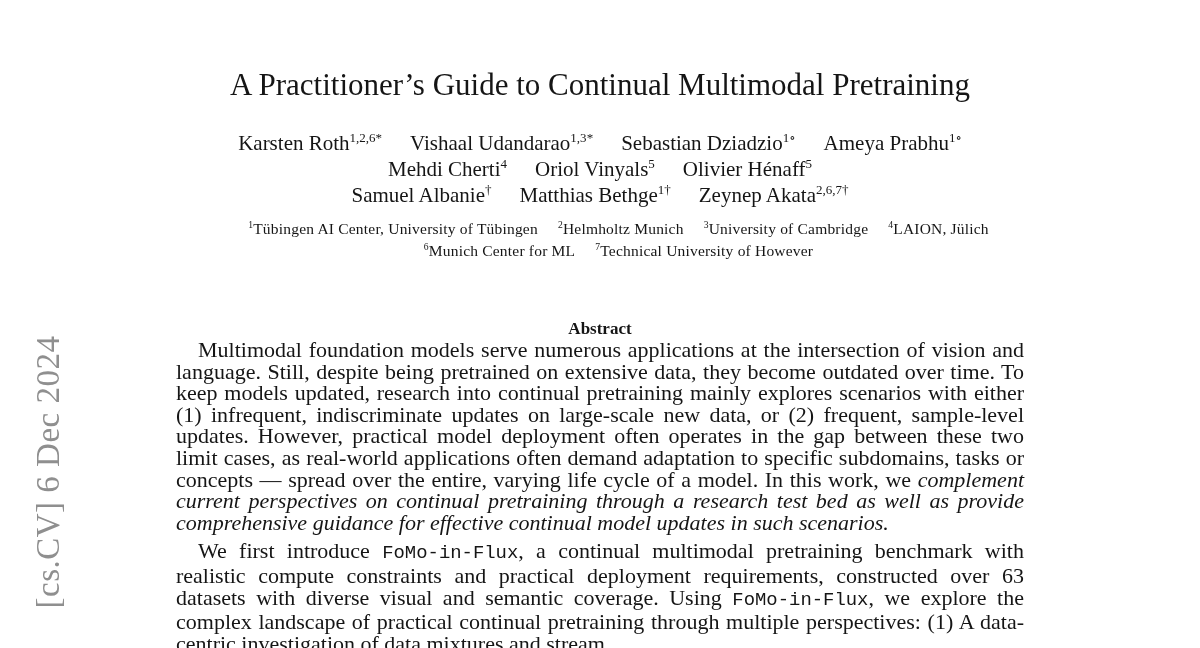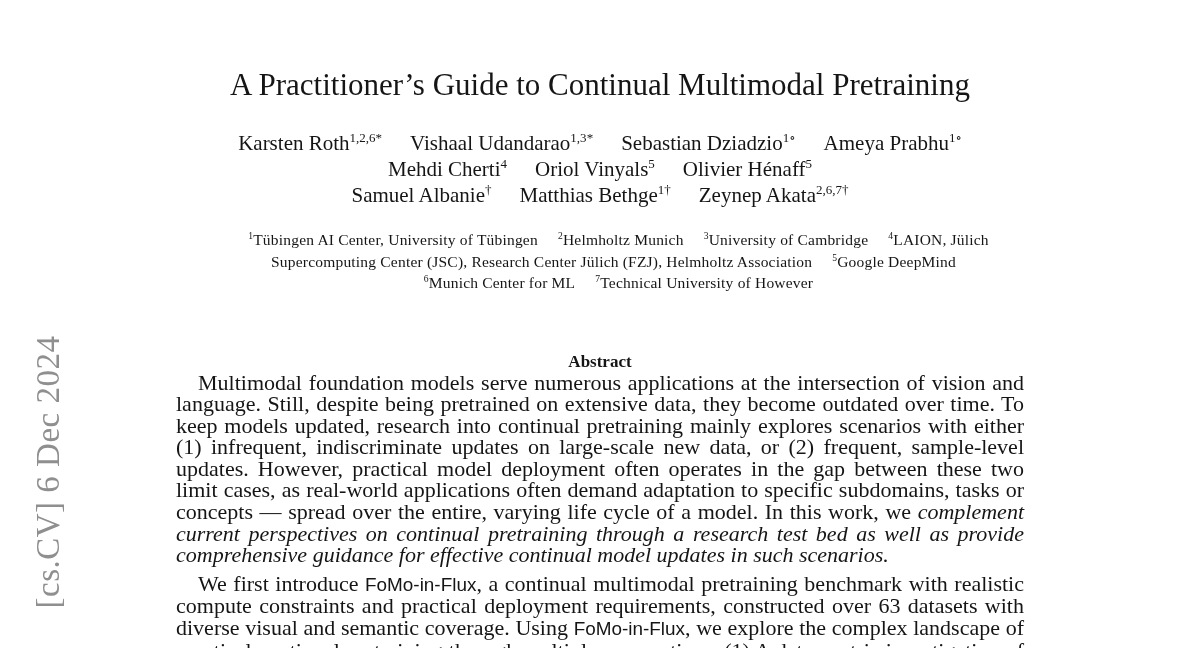--- a/index.html
+++ b/index.html
@@ -38,21 +38,21 @@
     font-size: 21px;
     line-height: 26px;
   }
   .author { margin: 8px 14px; white-space: nowrap; }
   sup {
     vertical-align: super;
     font-size: 0.62em;
     line-height: 0;
   }
   .affiliations {
-    margin-top: 21px;
+    margin-top: 10px;
     text-align: center;
     font-size: 15.5px;
     line-height: 21.5px;
     letter-spacing: 0.2px;
     padding-left: 37px;
   }
   .affil { margin: 0 10px; }
   .affil .wrap-cont { margin-left: -10px; }
   .footnotes {
     margin-top: 8px;
@@ -70,42 +70,41 @@
   .abstract {
     width: 848px;
     margin: 0 auto 0 auto;
     font-size: 22px;
     line-height: 21.6px;
     text-align: justify;
   }
   .abstract p { text-indent: 22px; margin-bottom: 7px; }
   .abstract em { font-style: italic; }
   .mono {
-    font-family: Liberation Sans, sans-serif;
+    font-family: Liberation Mono, monospace;
     font-size: 0.86em;
   }
 </style>
 </head>
 <body>
 
 <div class="page">
 
   <div class="watermark">[cs.CV] 6 Dec 2024</div>
 
   <h1 class="title">A Practitioner’s Guide to Continual Multimodal Pretraining</h1>
 
   <div class="authors">
     <div class="author-line"><span class="author"><span>Karsten Roth</span><sup>1,2,6*</sup></span><span class="author"><span>Vishaal Udandarao</span><sup>1,3*</sup></span><span class="author"><span>Sebastian Dziadzio</span><sup>1∘</sup></span><span class="author"><span>Ameya Prabhu</span><sup>1∘</sup></span></div>
     <div class="author-line"><span class="author"><span>Mehdi Cherti</span><sup>4</sup></span><span class="author"><span>Oriol Vinyals</span><sup>5</sup></span><span class="author"><span>Olivier Hénaff</span><sup>5</sup></span></div>
     <div class="author-line"><span class="author"><span>Samuel Albanie</span><sup>†</sup></span><span class="author"><span>Matthias Bethge</span><sup>1†</sup></span><span class="author"><span>Zeynep Akata</span><sup>2,6,7†</sup></span></div>
   </div>
 
   <div class="affiliations">
     <div><span class="affil"><sup>1</sup><span>Tübingen AI Center, University of Tübingen</span></span><span class="affil"><sup>2</sup><span>Helmholtz Munich</span></span><span class="affil"><sup>3</sup><span>University of Cambridge</span></span><span class="affil"><sup>4</sup><span>LAION, Jülich</span></span></div>
-    <div><span class="affil"><span class="wrap-cont">Supercomputing Center (JSC), Research Center Jülich (FZJ), Helmholtz Association</span></span><span class="affil"><sup>5</sup><span>Google DeepMind</span></span></div>
     <div><span class="affil"><sup>6</sup><span>Munich Center for ML</span></span><span class="affil"><sup>7</sup><span>Technical University of However</span></span></div>
   </div>
 
 
   <div class="abstract-heading">Abstract</div>
 
   <div class="abstract">
     <p><span>Multimodal foundation models serve numerous applications at the intersection of vision and language. Still, despite being pretrained on extensive data, they become outdated over time. To keep models updated, research into continual pretraining mainly explores scenarios with either (1) infrequent, indiscriminate updates on large-scale new data, or (2) frequent, sample-level updates. However, practical model deployment often operates in the gap between these two limit cases, as real-world applications often demand adaptation to specific subdomains, tasks or concepts — spread over the entire, varying life cycle of a model. In this work, we </span><em>complement current perspectives on continual pretraining through a research test bed as well as provide comprehensive guidance for effective continual model updates in such scenarios.</em></p>
     <p><span>We first introduce </span><span class="mono">FoMo-in-Flux</span><span>, a continual multimodal pretraining benchmark with realistic compute constraints and practical deployment requirements, constructed over 63 datasets with diverse visual and semantic coverage. Using </span><span class="mono">FoMo-in-Flux</span><span>, we explore the complex landscape of practical continual pretraining through multiple perspectives: (1) A data-centric investigation of data mixtures and stream</span></p>
   </div>

